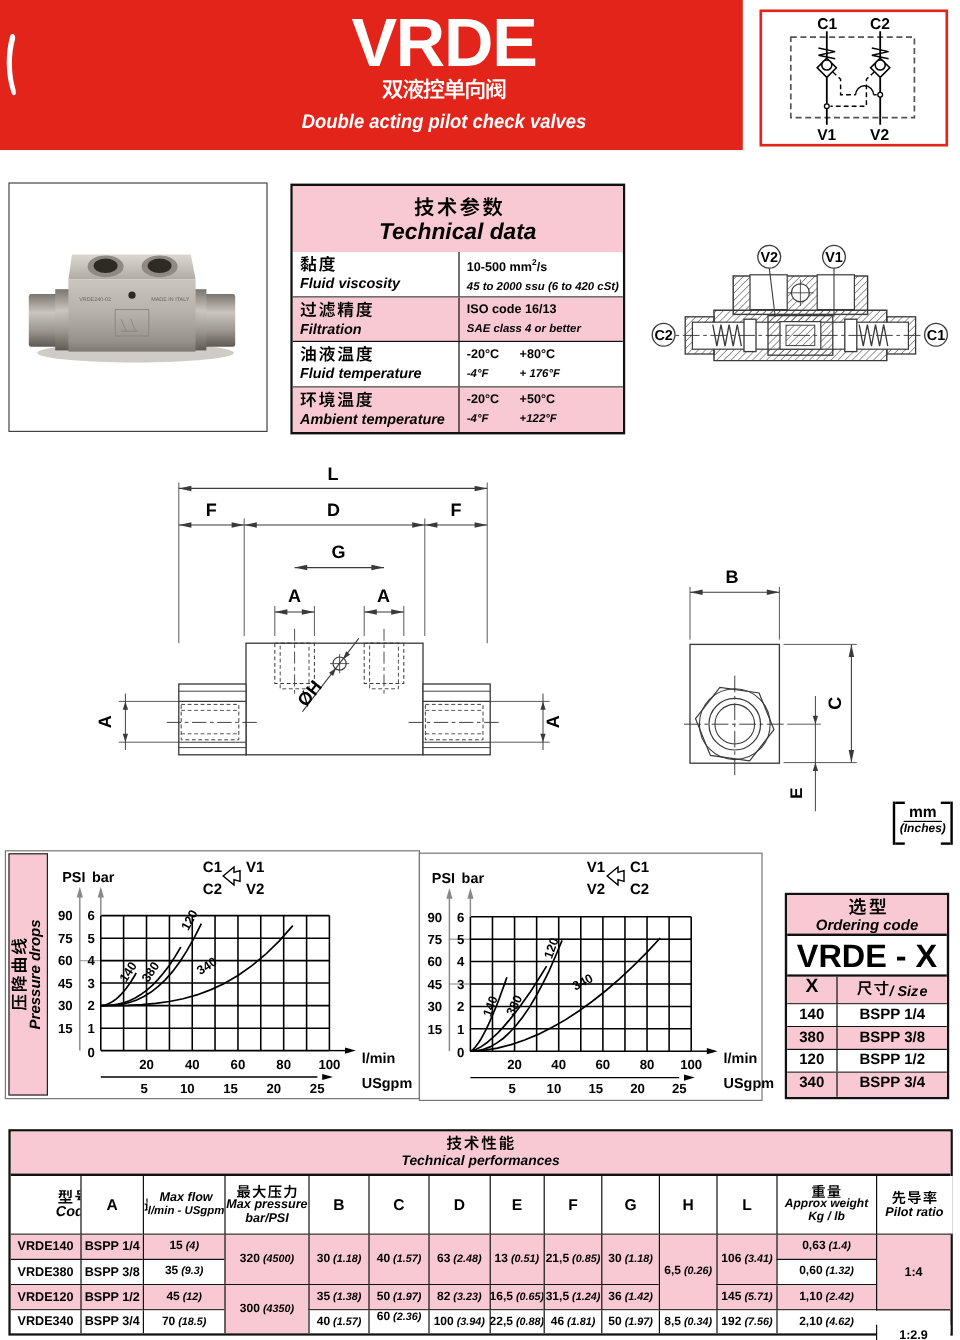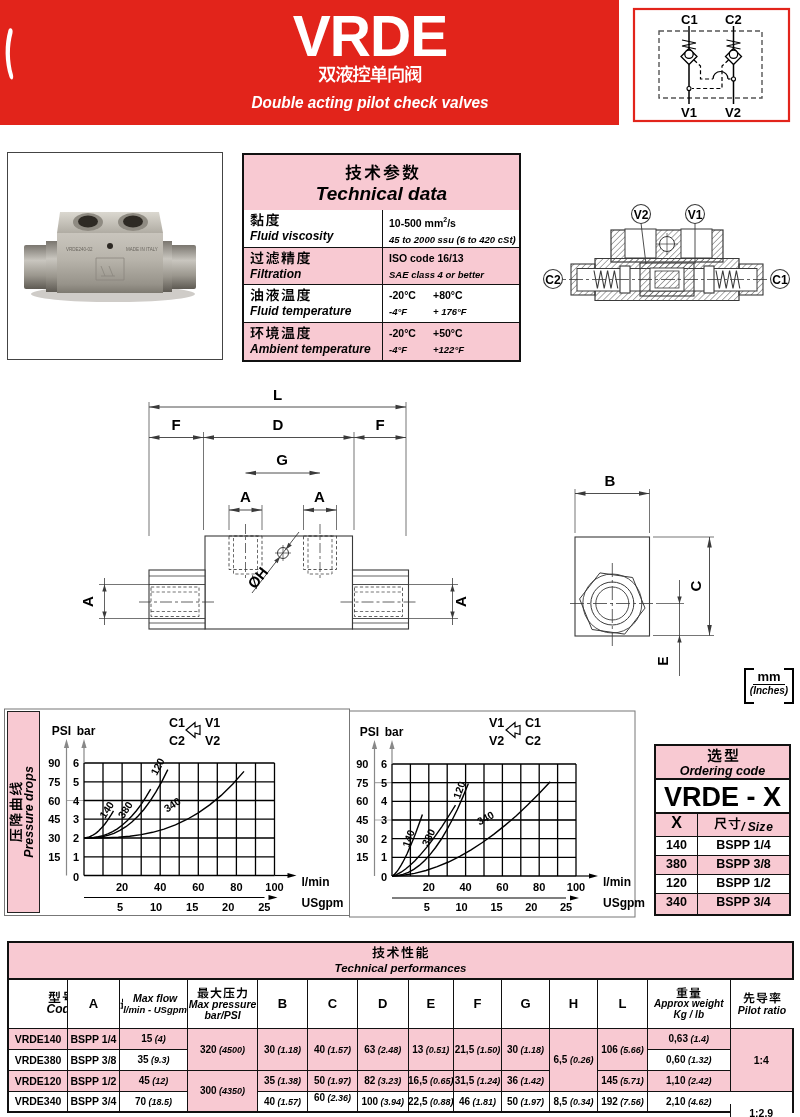--- a/index.html
+++ b/index.html
@@ -676,21 +676,21 @@
       <div style="position:absolute;left:398.5px;top:85.5px;width:45.5px;height:42.0px;background:#f8c9d2;box-sizing:border-box;border-left:1px solid #111;border-bottom:1px solid #111;display:flex;align-items:center;justify-content:center;text-align:center;flex-direction:column;">
         <div style="font-weight:bold;font-size:10px;white-space:nowrap">13<span style="font-style:italic;font-size:9px"> (0.51)</span></div>
       </div>
       <div style="position:absolute;left:398.5px;top:127.5px;width:45.5px;height:21.0px;background:#f8c9d2;box-sizing:border-box;border-left:1px solid #111;border-bottom:1px solid #111;display:flex;align-items:center;justify-content:center;text-align:center;flex-direction:column;">
         <div style="font-weight:bold;font-size:10px;white-space:nowrap">16,5<span style="font-style:italic;font-size:9px"> (0.65)</span></div>
       </div>
       <div style="position:absolute;left:398.5px;top:148.5px;width:45.5px;height:19.0px;background:#fff;box-sizing:border-box;border-left:1px solid #111;display:flex;align-items:center;justify-content:center;text-align:center;flex-direction:column;">
         <div style="font-weight:bold;font-size:10px;white-space:nowrap">22,5<span style="font-style:italic;font-size:9px"> (0.88)</span></div>
       </div>
       <div style="position:absolute;left:444px;top:85.5px;width:48px;height:42.0px;background:#f8c9d2;box-sizing:border-box;border-left:1px solid #111;border-bottom:1px solid #111;display:flex;align-items:center;justify-content:center;text-align:center;flex-direction:column;">
-        <div style="font-weight:bold;font-size:10px;white-space:nowrap">21,5<span style="font-style:italic;font-size:9px"> (1.50)</span></div>
+        <div style="font-weight:bold;font-size:10px;white-space:nowrap">21,5<span style="font-style:italic;font-size:9px"> (0.85)</span></div>
       </div>
       <div style="position:absolute;left:444px;top:127.5px;width:48px;height:21.0px;background:#f8c9d2;box-sizing:border-box;border-left:1px solid #111;border-bottom:1px solid #111;display:flex;align-items:center;justify-content:center;text-align:center;flex-direction:column;">
         <div style="font-weight:bold;font-size:10px;white-space:nowrap">31,5<span style="font-style:italic;font-size:9px"> (1.24)</span></div>
       </div>
       <div style="position:absolute;left:444px;top:148.5px;width:48px;height:19.0px;background:#fff;box-sizing:border-box;border-left:1px solid #111;display:flex;align-items:center;justify-content:center;text-align:center;flex-direction:column;">
         <div style="font-weight:bold;font-size:10px;white-space:nowrap">46<span style="font-style:italic;font-size:9px"> (1.81)</span></div>
       </div>
       <div style="position:absolute;left:492px;top:85.5px;width:48px;height:42.0px;background:#f8c9d2;box-sizing:border-box;border-left:1px solid #111;border-bottom:1px solid #111;display:flex;align-items:center;justify-content:center;text-align:center;flex-direction:column;">
         <div style="font-weight:bold;font-size:10px;white-space:nowrap">30<span style="font-style:italic;font-size:9px"> (1.18)</span></div>
       </div>
@@ -700,21 +700,21 @@
       <div style="position:absolute;left:492px;top:148.5px;width:48px;height:19.0px;background:#fff;box-sizing:border-box;border-left:1px solid #111;display:flex;align-items:center;justify-content:center;text-align:center;flex-direction:column;">
         <div style="font-weight:bold;font-size:10px;white-space:nowrap">50<span style="font-style:italic;font-size:9px"> (1.97)</span></div>
       </div>
       <div style="position:absolute;left:540px;top:85.5px;width:48px;height:63.0px;background:#f8c9d2;box-sizing:border-box;border-left:1px solid #111;border-bottom:1px solid #111;display:flex;align-items:center;justify-content:center;text-align:center;flex-direction:column;">
         <div style="font-weight:bold;font-size:10px;white-space:nowrap">6,5<span style="font-style:italic;font-size:9px"> (0.26)</span></div>
       </div>
       <div style="position:absolute;left:540px;top:148.5px;width:48px;height:19.0px;background:#fff;box-sizing:border-box;border-left:1px solid #111;display:flex;align-items:center;justify-content:center;text-align:center;flex-direction:column;">
         <div style="font-weight:bold;font-size:10px;white-space:nowrap">8,5<span style="font-style:italic;font-size:9px"> (0.34)</span></div>
       </div>
       <div style="position:absolute;left:588px;top:85.5px;width:50px;height:42.0px;background:#f8c9d2;box-sizing:border-box;border-left:1px solid #111;border-bottom:1px solid #111;display:flex;align-items:center;justify-content:center;text-align:center;flex-direction:column;">
-        <div style="font-weight:bold;font-size:10px;white-space:nowrap">106<span style="font-style:italic;font-size:9px"> (5.66)</span></div>
+        <div style="font-weight:bold;font-size:10px;white-space:nowrap">106<span style="font-style:italic;font-size:9px"> (3.41)</span></div>
       </div>
       <div style="position:absolute;left:588px;top:127.5px;width:50px;height:21.0px;background:#f8c9d2;box-sizing:border-box;border-left:1px solid #111;border-bottom:1px solid #111;display:flex;align-items:center;justify-content:center;text-align:center;flex-direction:column;">
         <div style="font-weight:bold;font-size:10px;white-space:nowrap">145<span style="font-style:italic;font-size:9px"> (5.71)</span></div>
       </div>
       <div style="position:absolute;left:588px;top:148.5px;width:50px;height:19.0px;background:#fff;box-sizing:border-box;border-left:1px solid #111;display:flex;align-items:center;justify-content:center;text-align:center;flex-direction:column;">
         <div style="font-weight:bold;font-size:10px;white-space:nowrap">192<span style="font-style:italic;font-size:9px"> (7.56)</span></div>
       </div>
       <div style="position:absolute;left:638px;top:85.5px;width:82.5px;height:21.0px;background:#f8c9d2;box-sizing:border-box;border-left:1px solid #111;border-bottom:1px solid #111;display:flex;align-items:center;justify-content:center;text-align:center;flex-direction:column;">
         <div style="font-weight:bold;font-size:10px;white-space:nowrap">0,63<span style="font-style:italic;font-size:9px"> (1.4)</span></div>
       </div>

